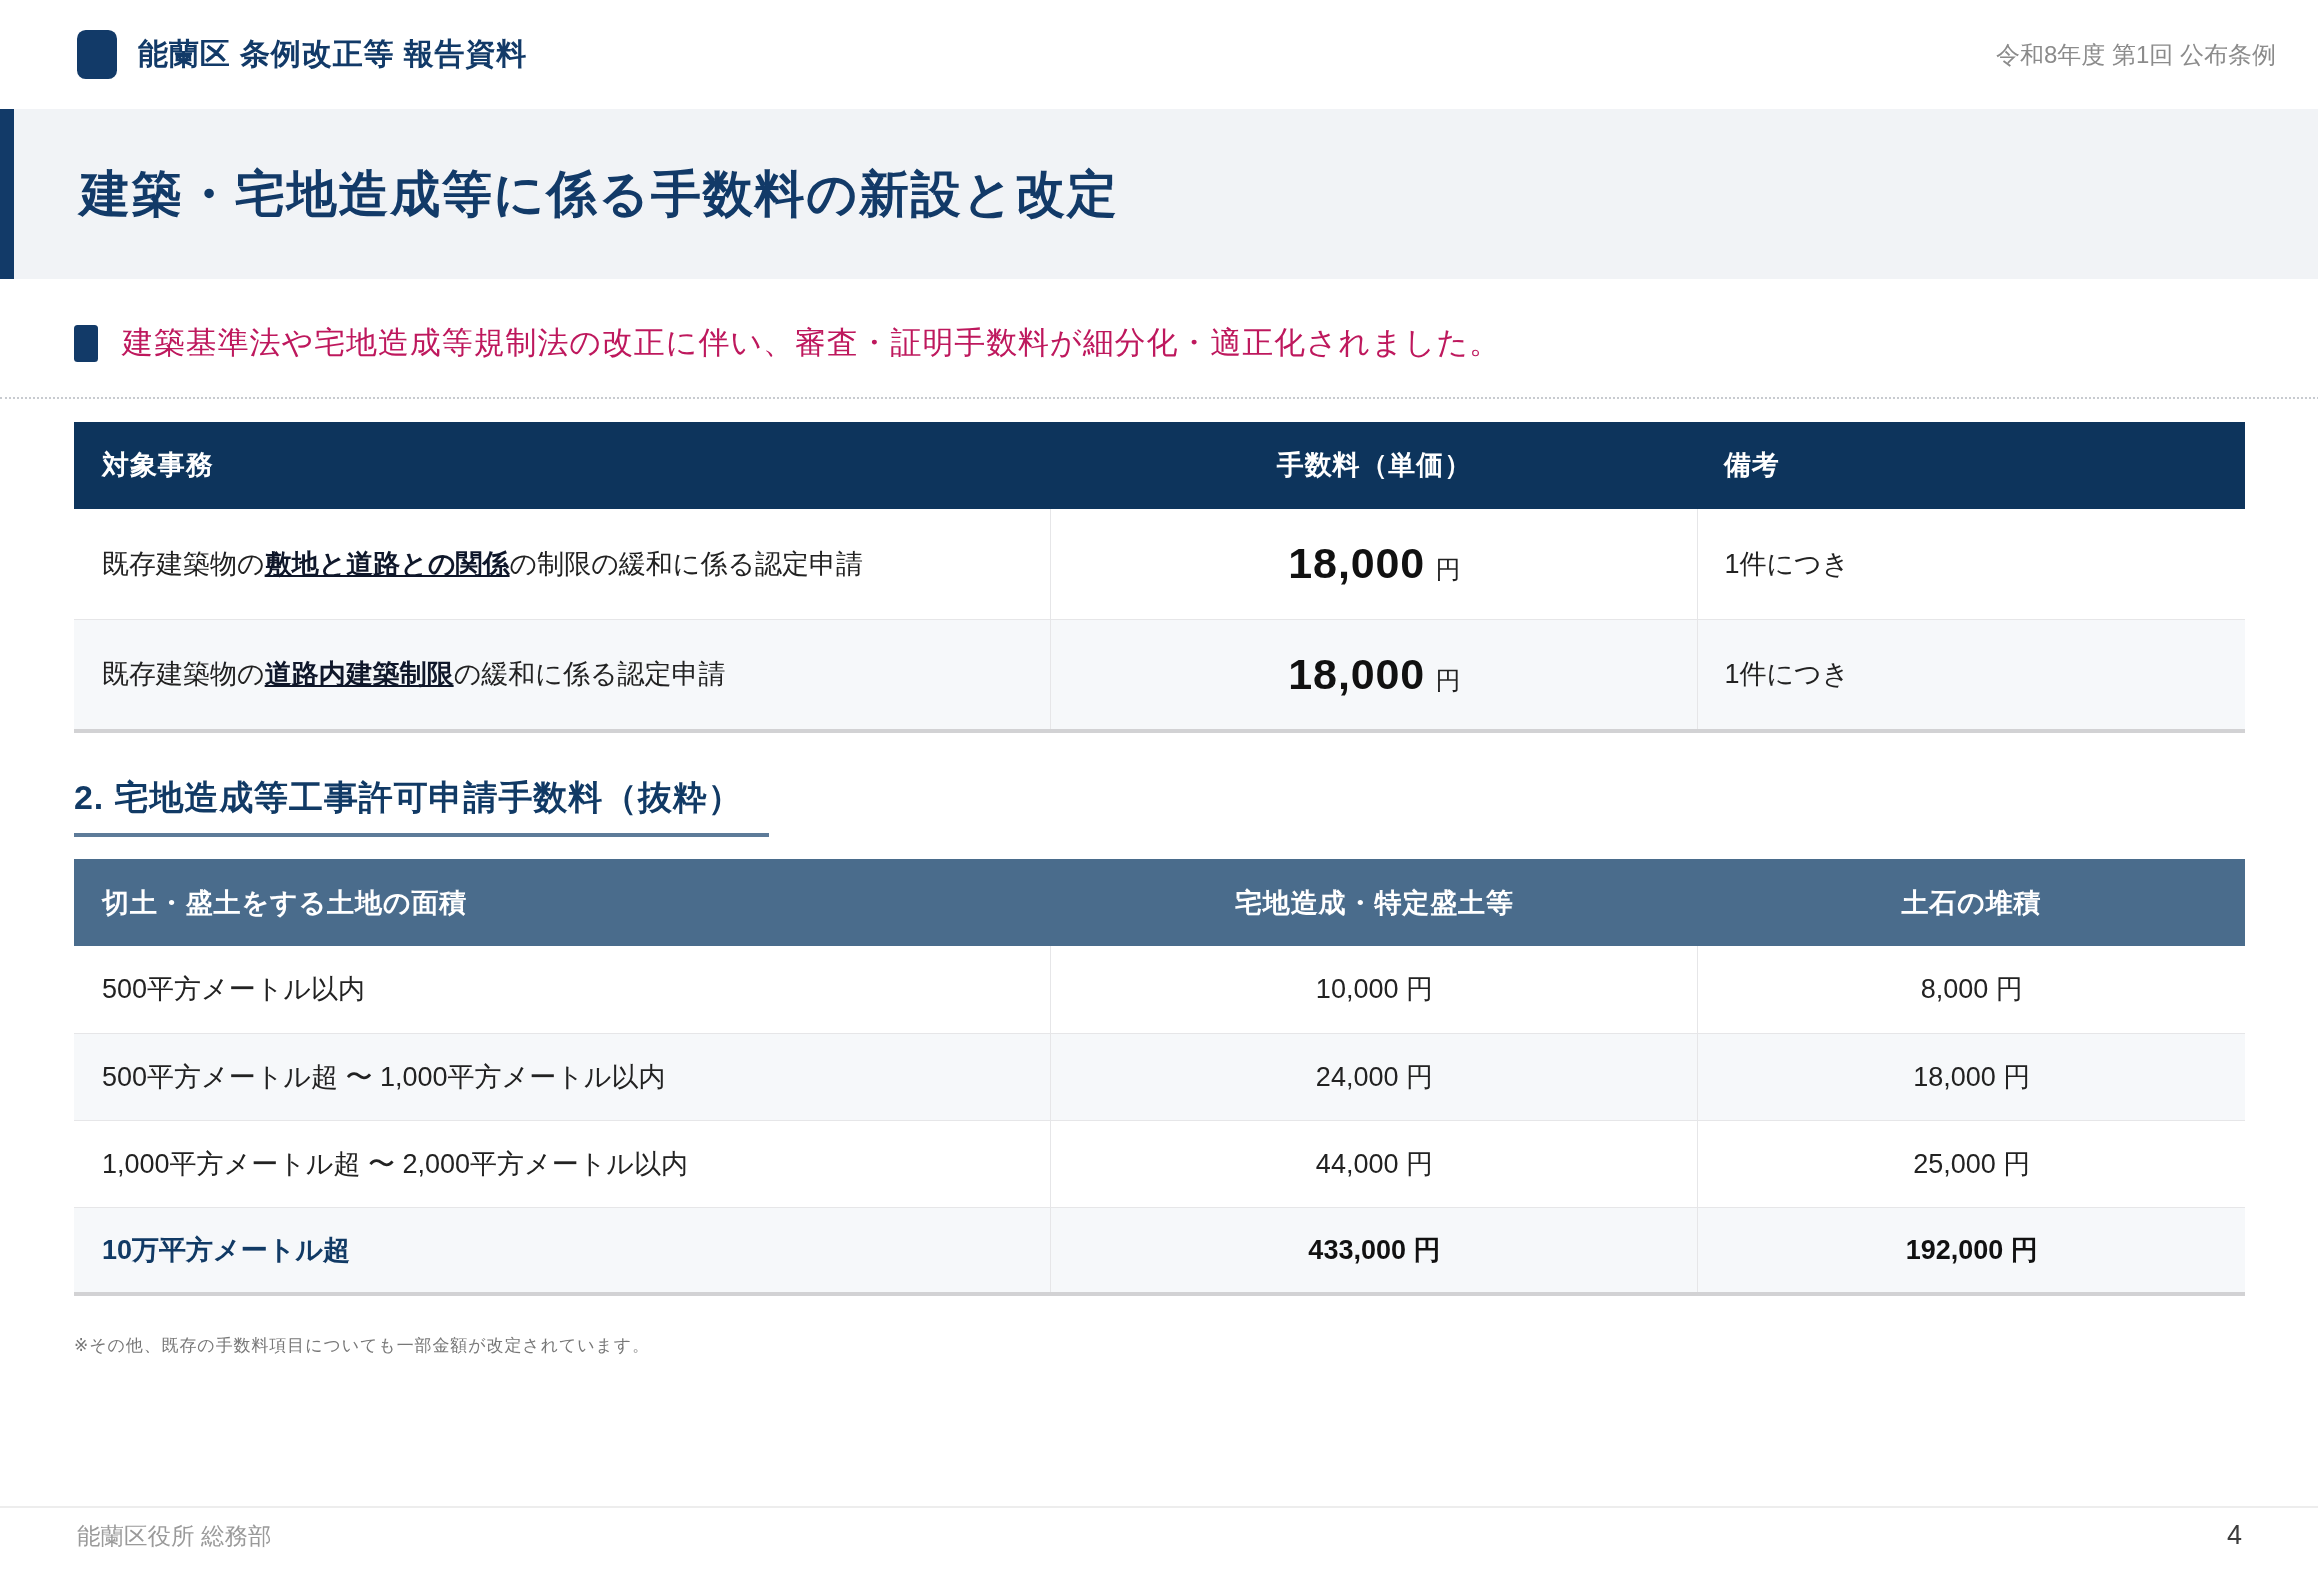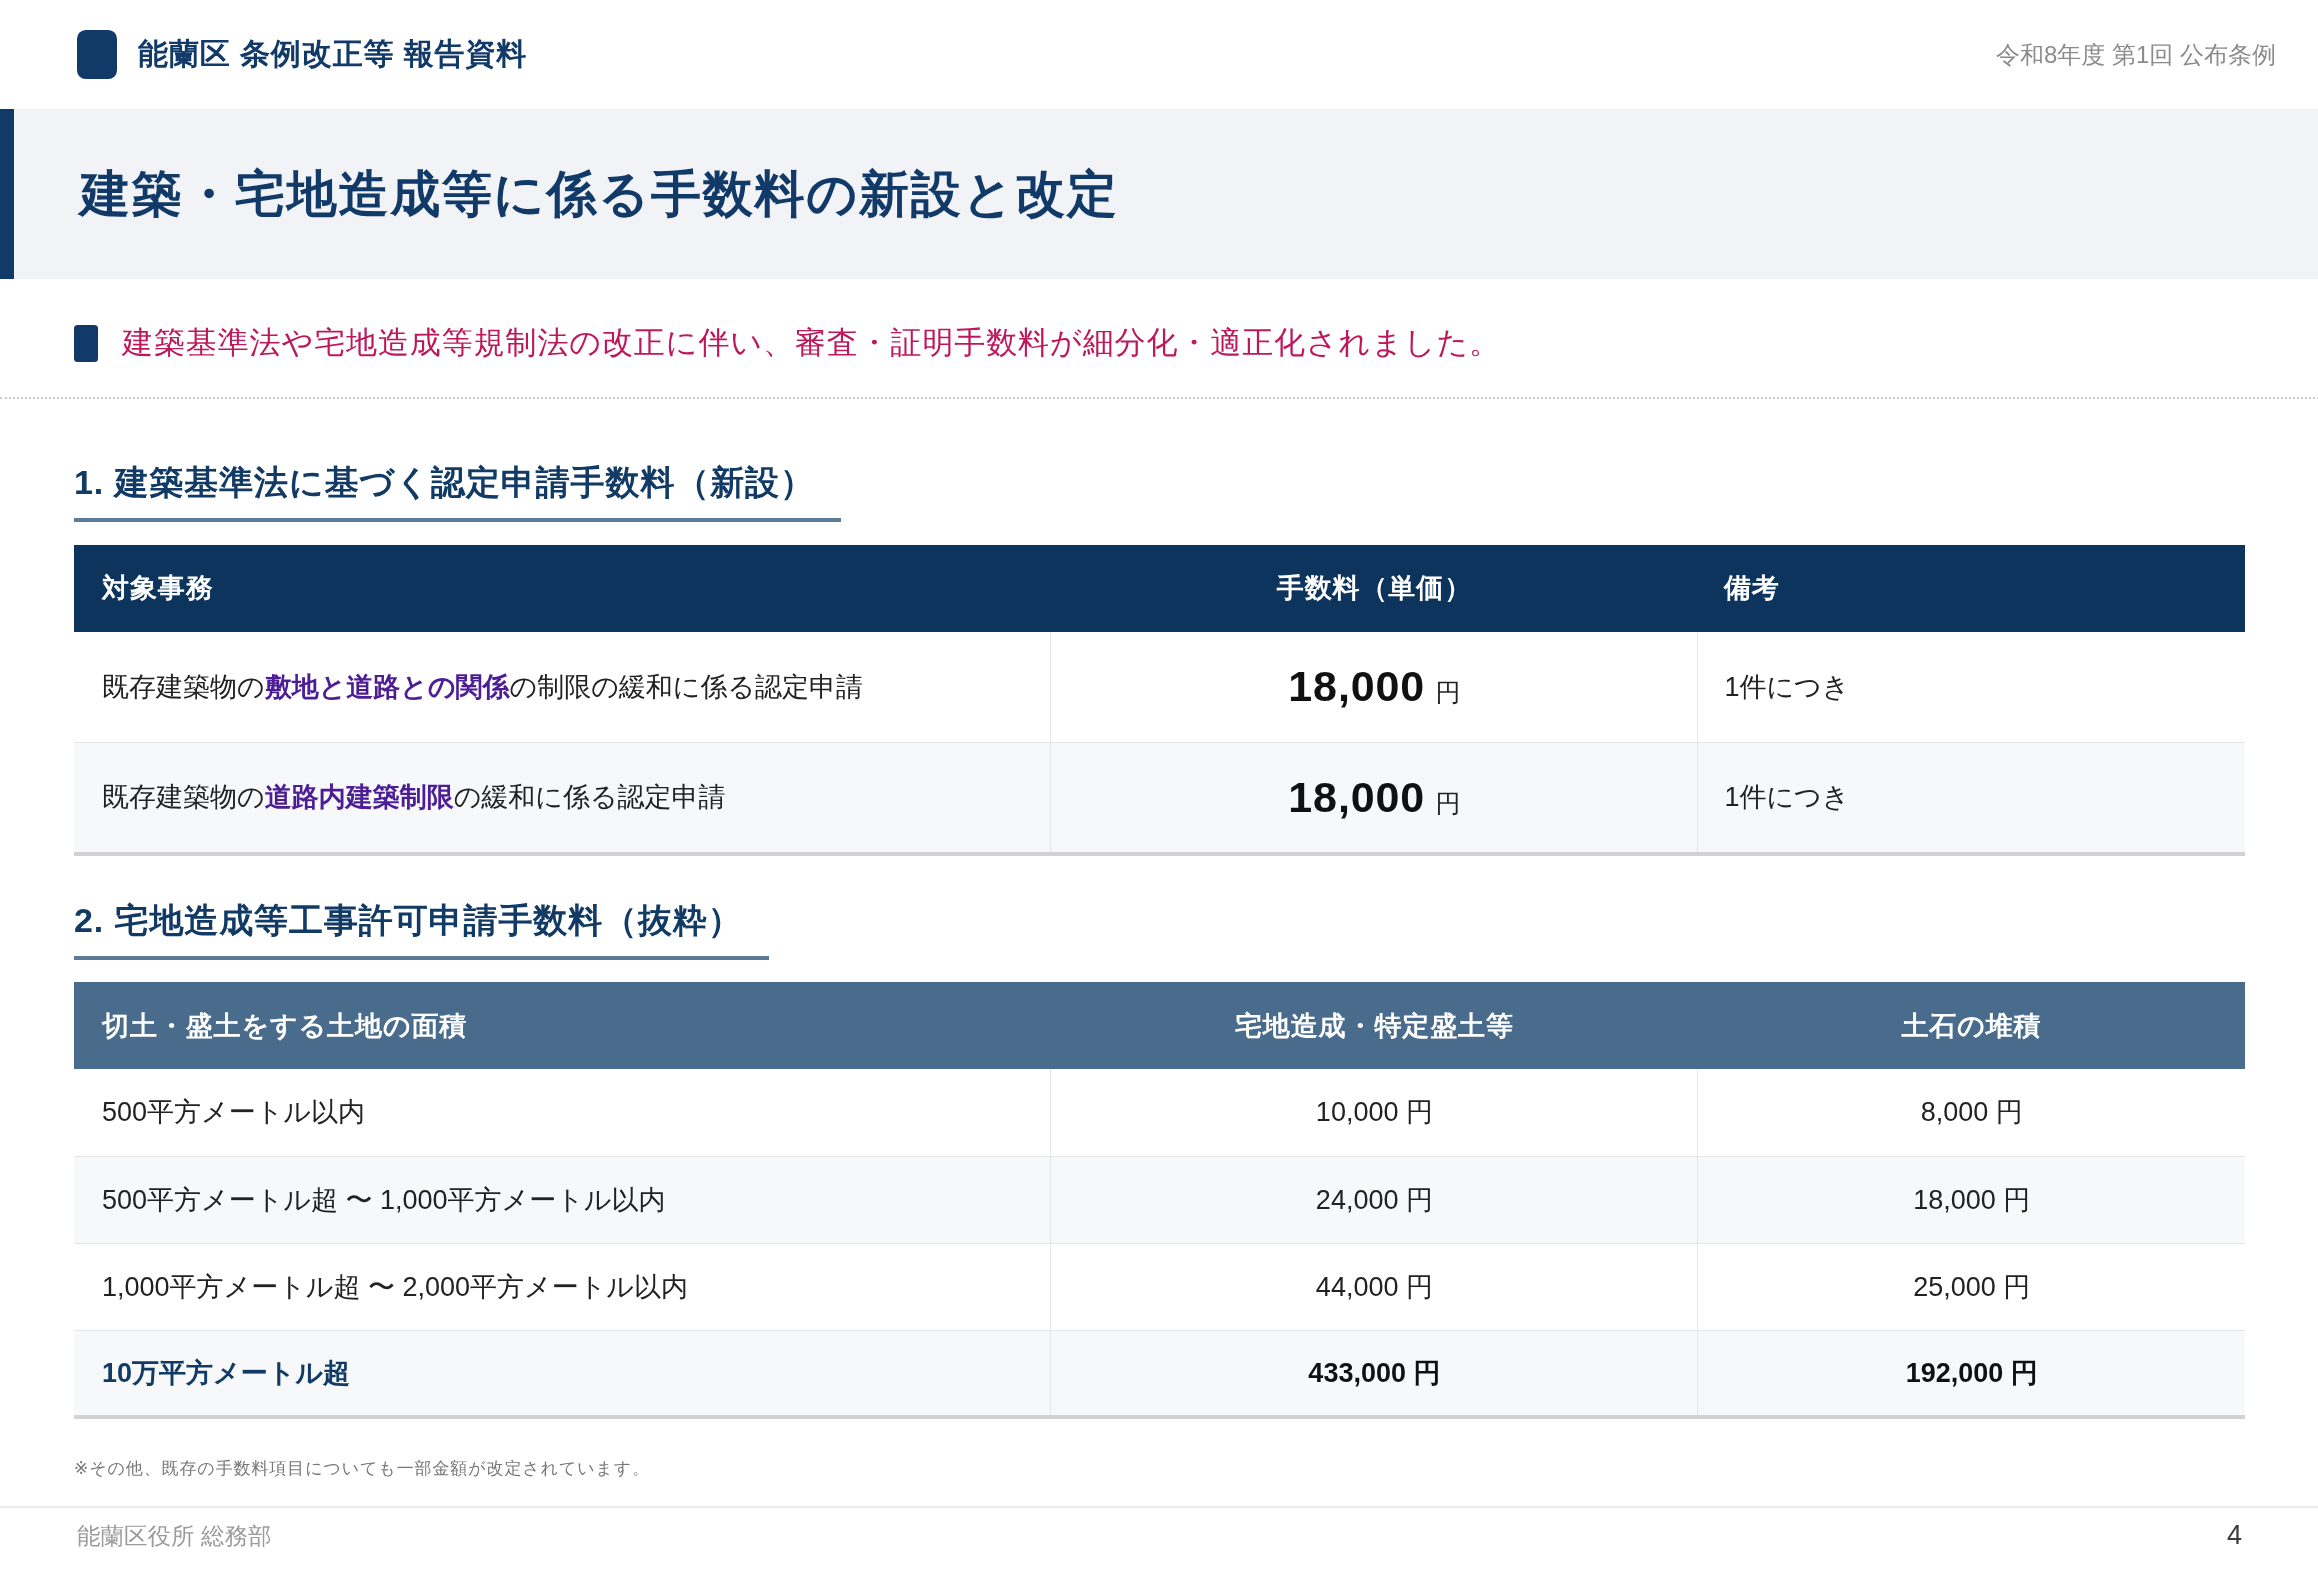--- a/index.html
+++ b/index.html
@@ -51,21 +51,21 @@
   .fee-table tbody td { border-top:1.7px solid #e6e6e8; }
   .fee-table tbody tr:first-child td { border-top:none; }
   .fee-table td.col-b, .fee-table td.col-c { border-left:1.7px solid #e6e6e8; }
   .fee-table tbody tr:nth-child(even) td { background:#f6f8fa; }
   .fee-table td.col-a { text-align:left; padding-left:28px; }
 
   .t1 td.col-b { text-align:center; }
   .t1 td.col-c { text-align:left; padding-left:26px; }
   .t2 td.col-b, .t2 td.col-c { text-align:center; }
 
-  .red-em { color:#4c1d95; font-weight:700; }
+  .red-em { color:#0f172a; font-weight:700;text-decoration:underline; }
   .fee-num { font-size:43px; font-weight:700; color:#111111; letter-spacing:0.9px; }
   .fee-unit { font-size:25px; color:#222222; margin-left:10.4px; }
 
   .t2 tr.emph td { font-weight:700; color:#111111; }
   .t2 tr.emph td.col-a { color:#113a65; }
 
   
   .footnote { margin:38px 74px 0; font-size:17px; color:#777777; letter-spacing:0.9px; }
   .pagefooter { position:absolute; left:0; right:0; bottom:10px; height:57px; border-top:2.6px solid #ededed;
                 display:flex; justify-content:space-between; align-items:center; padding:0 77px; }
@@ -92,21 +92,20 @@
 
   <div class="lead">
     <span class="lead-bullet"></span>
     <span class="lead-text">建築基準法や宅地造成等規制法の改正に伴い、審査・証明手数料が細分化・適正化されました。</span>
   </div>
 
   <div class="dotted-divider"></div>
 
   <section class="content">
 
-    <h2 class="section-heading">1. 建築基準法に基づく認定申請手数料（新設）</h2>
 
     <table class="fee-table t1">
       <colgroup>
           <col style="width:45%">
           <col style="width:29.8%">
           <col style="width:25.2%">
         </colgroup>
       <thead>
         <tr>
           <th class="col-a">対象事務</th>

